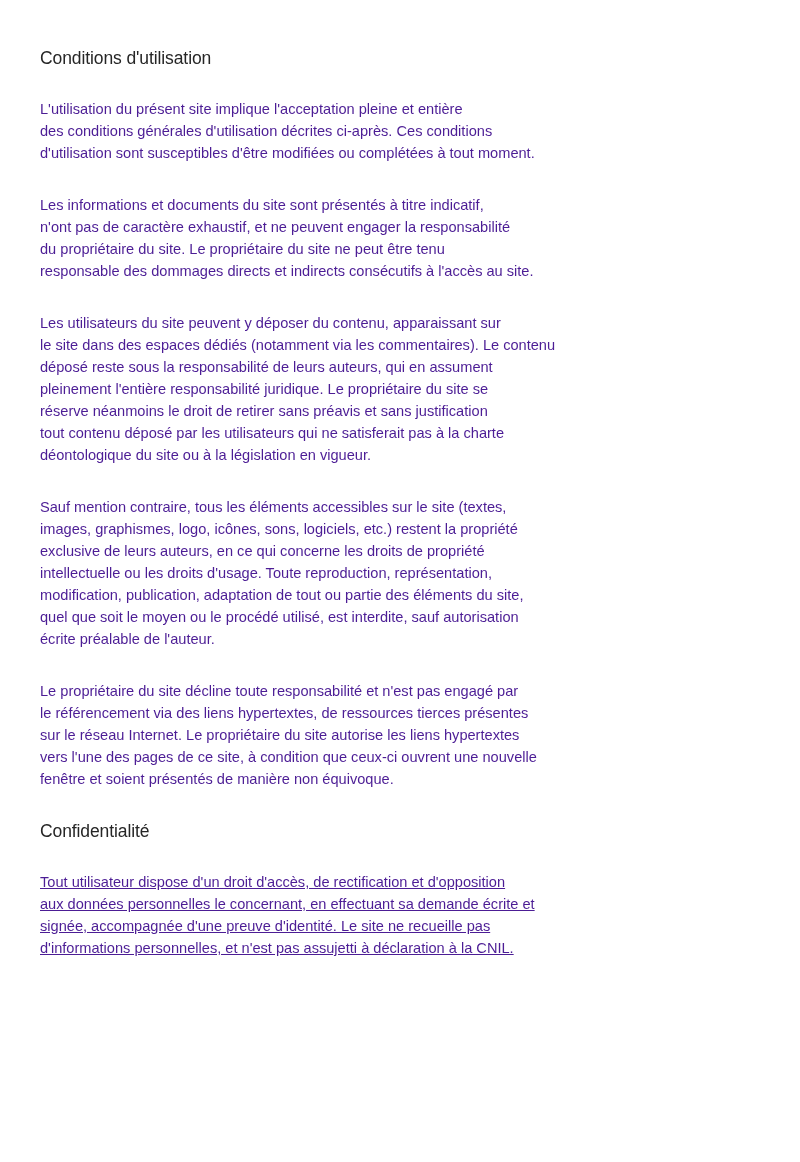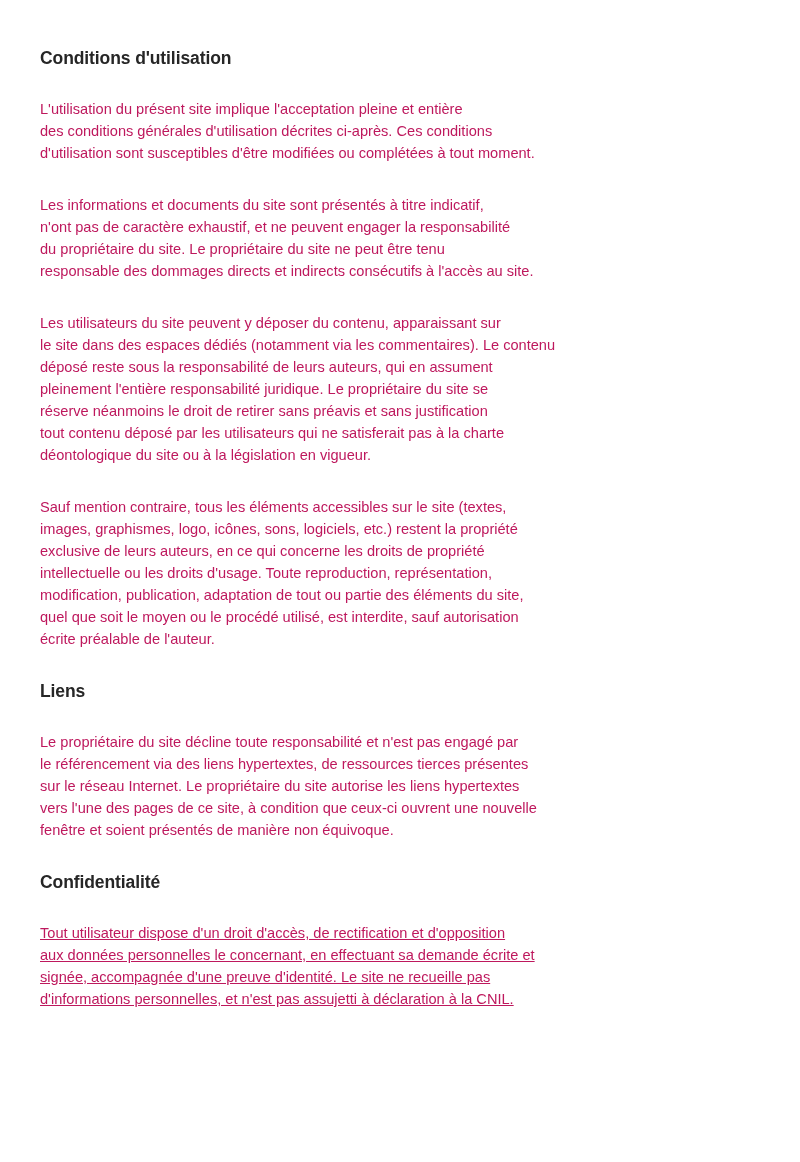--- a/index.html
+++ b/index.html
@@ -11,30 +11,30 @@
     width: 800px;
     min-height: 1162px;
     box-sizing: border-box;
     padding: 47px 40px 10px 40px;
     font-family: "Liberation Sans", sans-serif;
     background: #ffffff;
   }
   .section { margin: 0; }
   .section h2 {
     font-size: 17.5px;
-    font-weight: 700;
+    font-weight: 400;
     color: #262626;
     line-height: 23px;
     margin: 0;
     letter-spacing: -0.1px;
   }
   .section p {
     font-size: 14.6px;
     font-weight: 400;
-    color: #be185d;
+    color: #4c1d95;
     line-height: 22px;
     margin: 28px 0 30px 0;
     white-space: pre-line;
   }
   .section:last-child p { margin-bottom: 0; text-decoration: underline; }
 </style>
 </head>
 <body>
 
 <div class="doc">
@@ -67,21 +67,20 @@
     <p>Sauf mention contraire, tous les éléments accessibles sur le site (textes,
 images, graphismes, logo, icônes, sons, logiciels, etc.) restent la propriété
 exclusive de leurs auteurs, en ce qui concerne les droits de propriété
 intellectuelle ou les droits d'usage. Toute reproduction, représentation,
 modification, publication, adaptation de tout ou partie des éléments du site,
 quel que soit le moyen ou le procédé utilisé, est interdite, sauf autorisation
 écrite préalable de l'auteur.</p>
   </div>
 
   <div class="section">
-    <h2>Liens</h2>
     <p>Le propriétaire du site décline toute responsabilité et n'est pas engagé par
 le référencement via des liens hypertextes, de ressources tierces présentes
 sur le réseau Internet. Le propriétaire du site autorise les liens hypertextes
 vers l'une des pages de ce site, à condition que ceux-ci ouvrent une nouvelle
 fenêtre et soient présentés de manière non équivoque.</p>
   </div>
 
   <div class="section">
     <h2>Confidentialité</h2>
     <p>Tout utilisateur dispose d'un droit d'accès, de rectification et d'opposition

